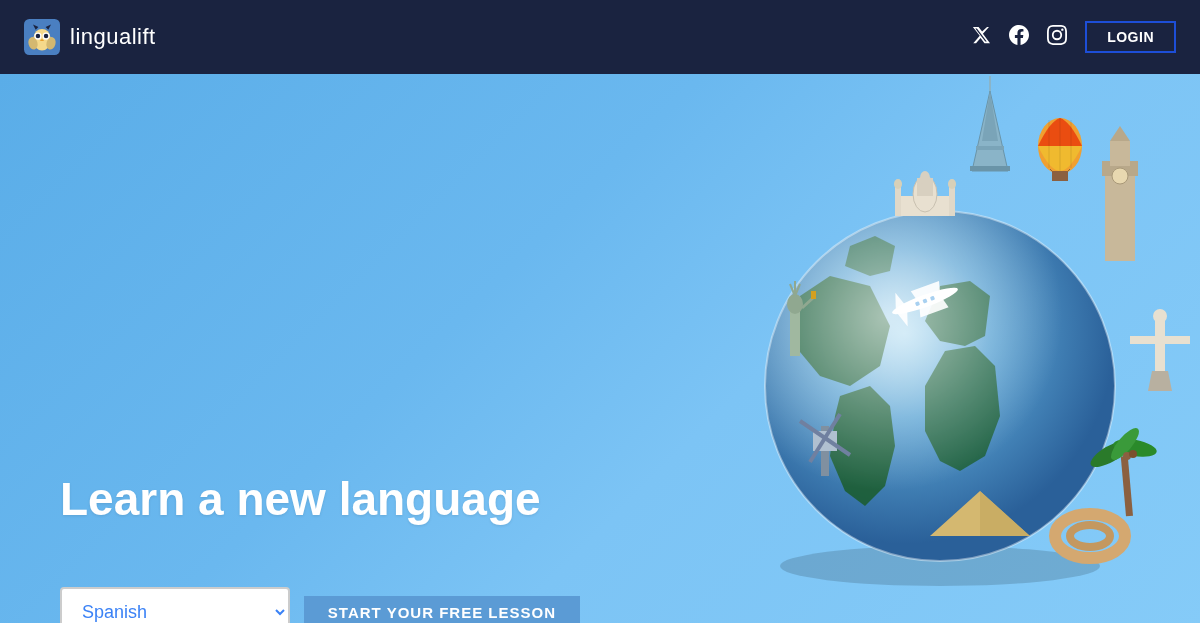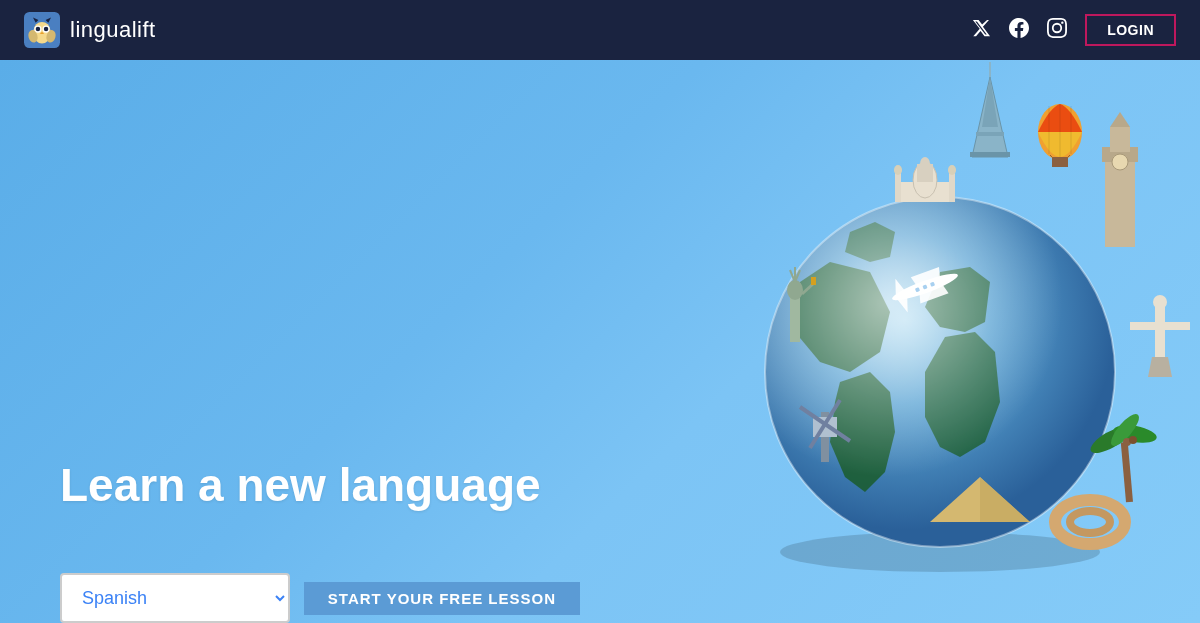--- a/index.html
+++ b/index.html
@@ -1,21 +1,21 @@
 <!DOCTYPE html>
 <html><head>
   <meta charset="utf-8">
   <style>
     * { margin: 0; padding: 0; box-sizing: border-box; }
     body { font-family: Arial, sans-serif; width: 1200px; height: 623px; overflow: hidden; }
 
     
     .navbar {
       background-color: #1a2340;
-      height: 60px;
+      height: 74px;
       display: flex;
       align-items: center;
       justify-content: space-between;
       padding: 0 24px;
     }
     .navbar-left {
       display: flex;
       align-items: center;
       gap: 10px;
     }
@@ -34,21 +34,21 @@
       align-items: center;
       gap: 18px;
     }
     .social-icon {
       color: white;
       font-size: 18px;
       text-decoration: none;
       cursor: pointer;
     }
     .nav-btn {
-      border: 2px solid #be185d;
+      border: 2px solid #1d4ed8;
       background: transparent;
       color: white;
       padding: 6px 20px;
       font-size: 14px;
       font-weight: 600;
       cursor: pointer;
       letter-spacing: 0.5px;
     }
 
     

